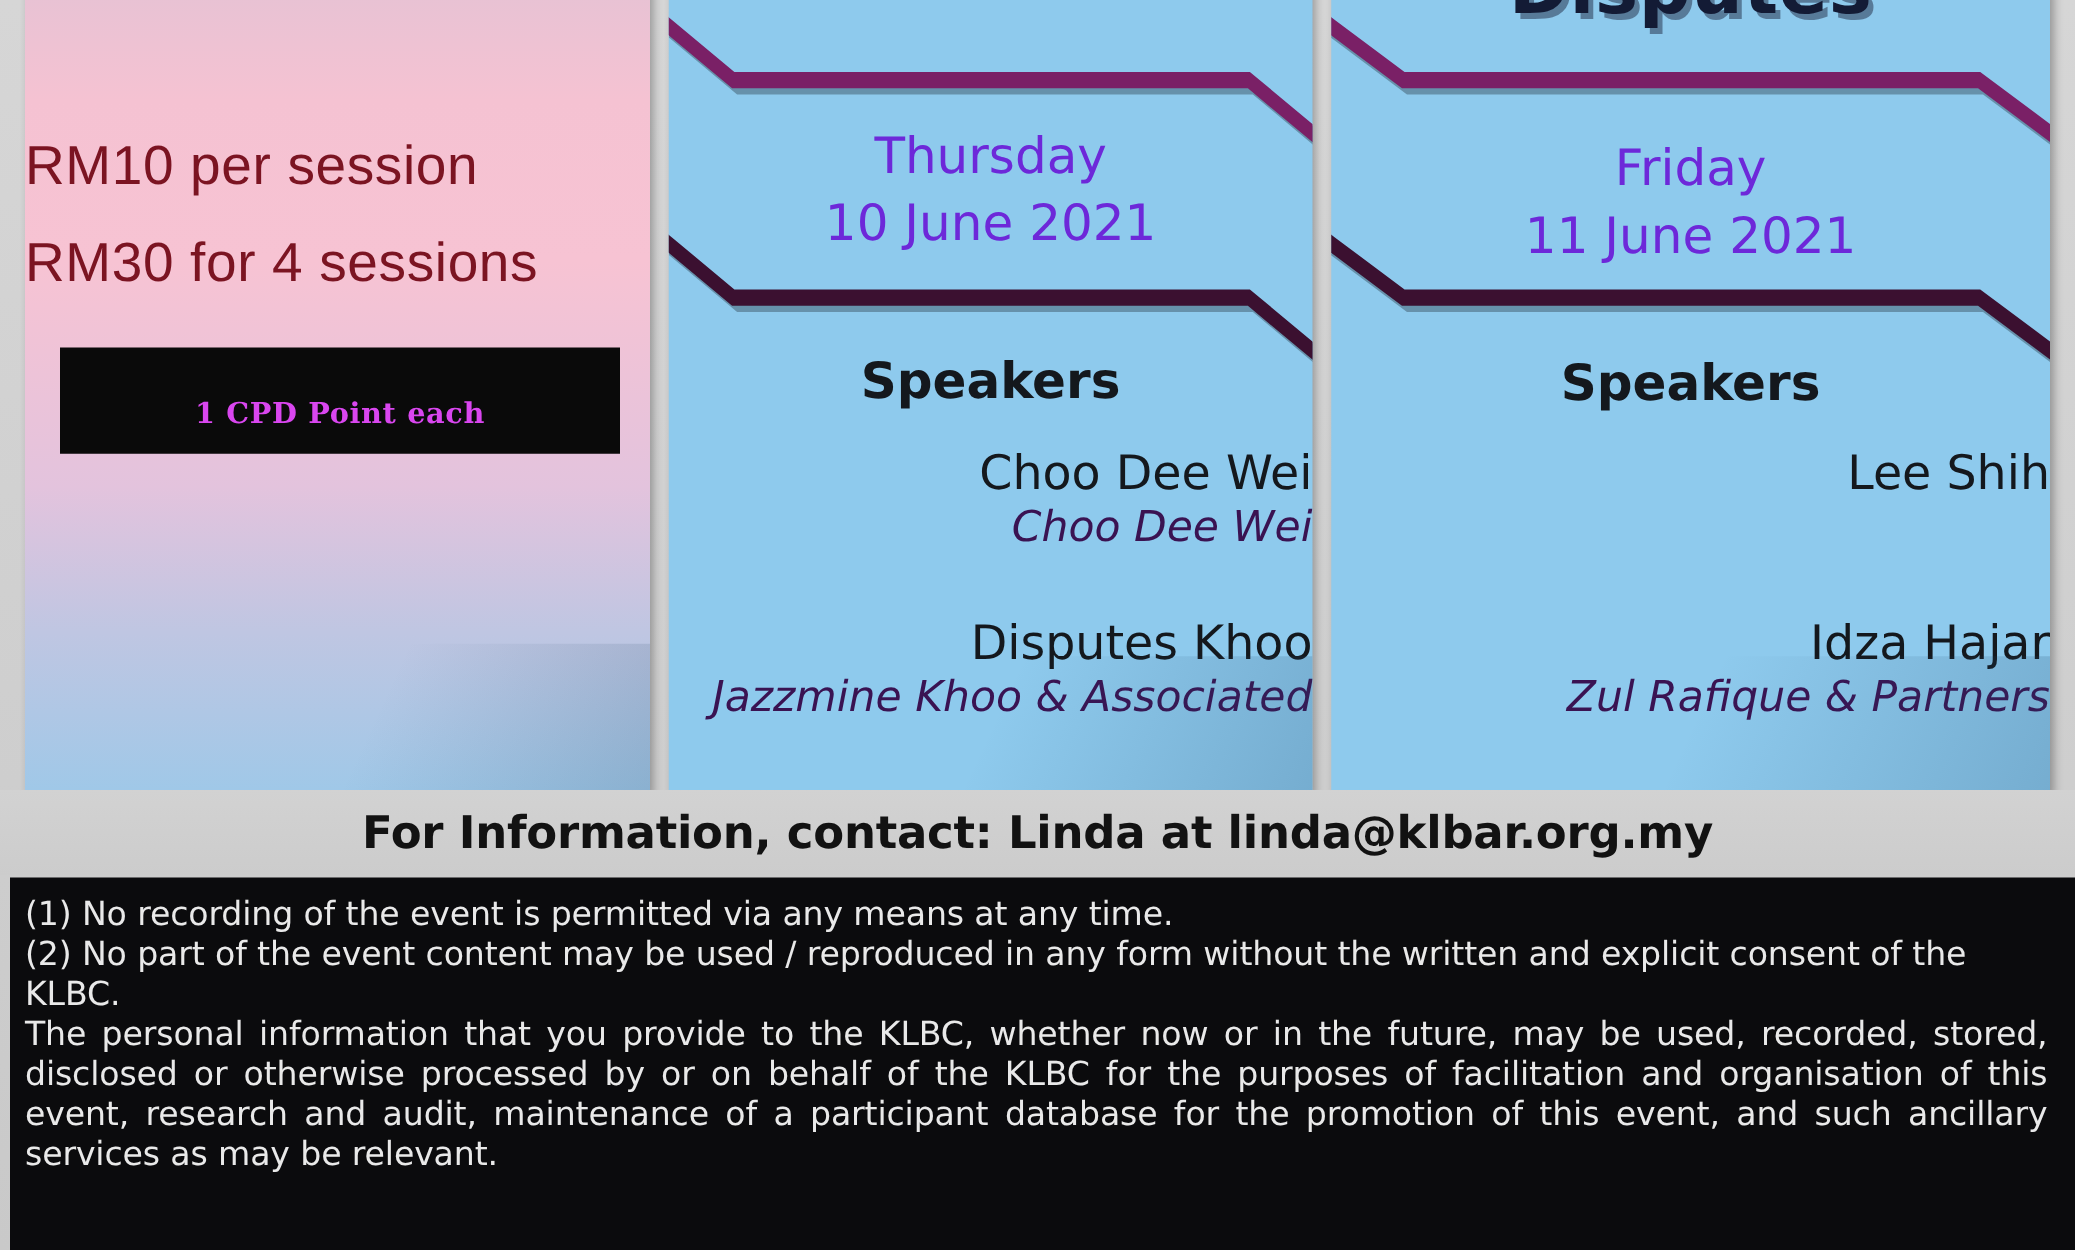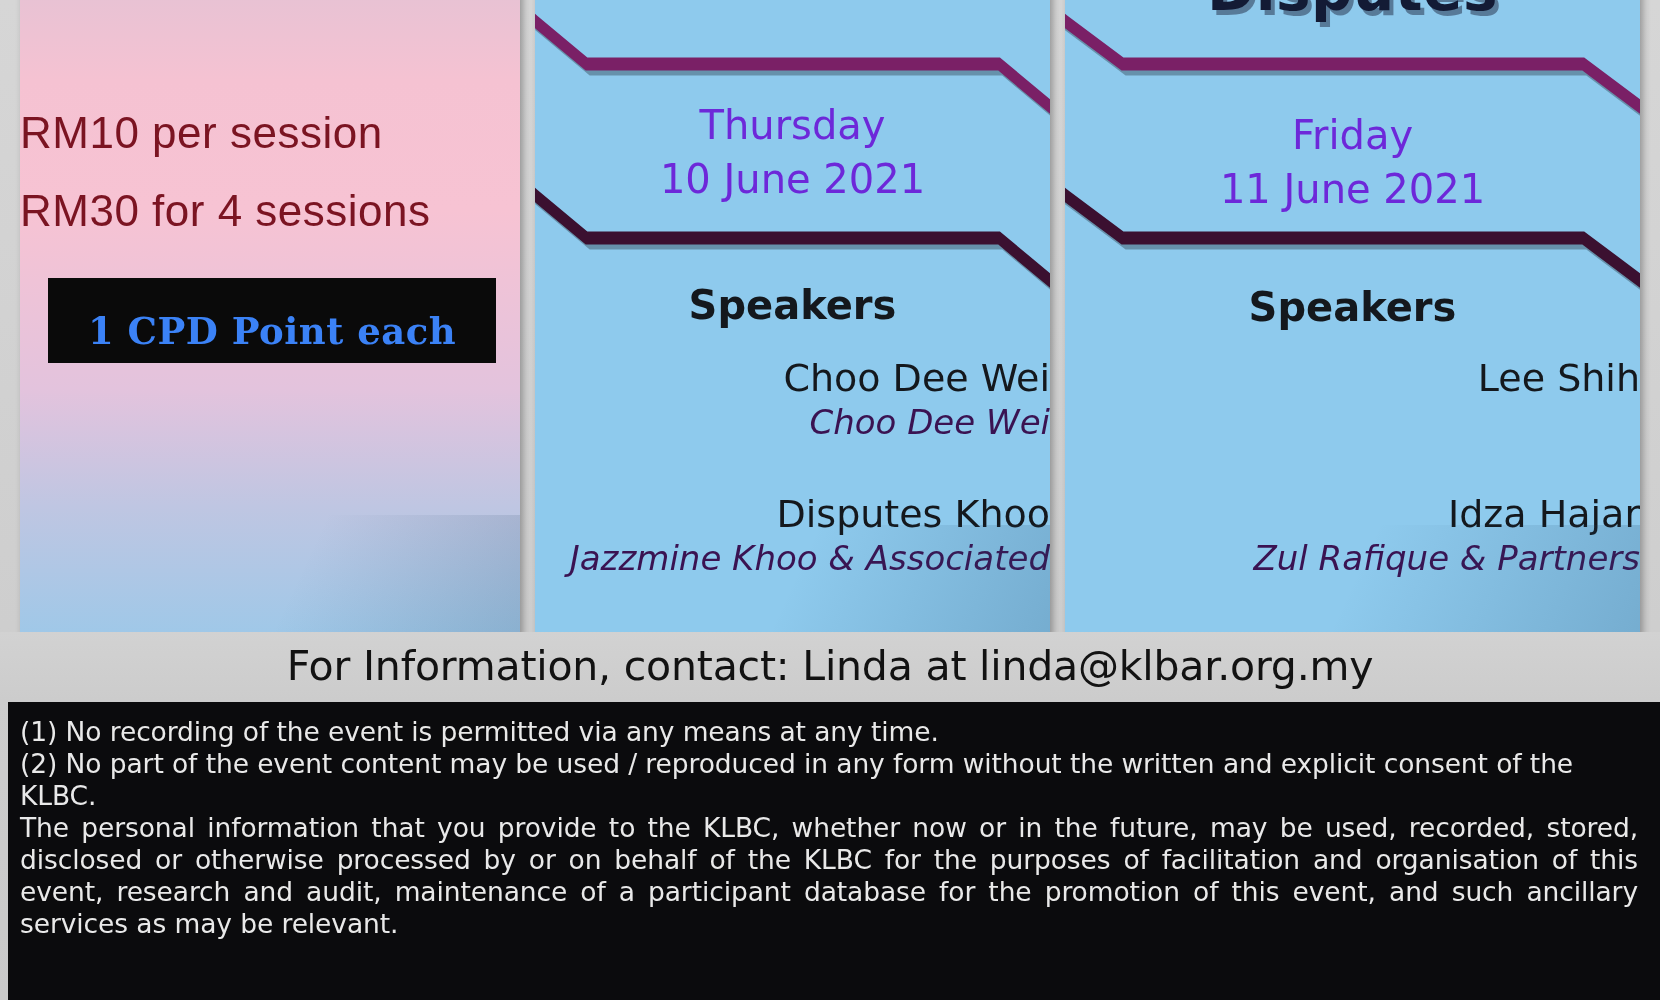--- a/index.html
+++ b/index.html
@@ -57,23 +57,23 @@
   }
   #price-line-1{top:118px;}
   #price-line-2{top:196px;}
 
   #cpd-badge{
     position:absolute;left:28px;top:288px;width:448px;height:85px;
     background:#0a0a0a;
     display:flex;align-items:center;justify-content:center;
   }
   #cpd-badge span{
-    color:#3b82f6;
+    color:#d946ef;
     font-family:"DejaVu Serif", serif;
-    font-weight:700;font-size:37px;letter-spacing:.5px;margin-top:20px;
+    font-weight:700;font-size:23px;letter-spacing:.5px;margin-top:20px;
   }
 
   
   #headline-disputes{
     position:absolute;left:0;right:0;top:-34px;text-align:center;
     font-family:"DejaVu Sans", sans-serif;
     font-weight:700;font-size:58px;letter-spacing:.5px;
     color:#131b35;
     text-shadow:4px 5px 0 rgba(20,25,48,.45);
     white-space:nowrap;
@@ -110,21 +110,21 @@
     white-space:nowrap;
   }
 
   
   #contact-strip{
     position:absolute;left:0;top:632px;width:1660px;height:68px;
     display:flex;align-items:center;justify-content:center;
     background:linear-gradient(180deg,#d2d2d2 0%,#cccccc 100%);
   }
   #contact-text{
-    color:#121212;font-size:41px;font-weight:400;
+    color:#121212;font-size:36px;font-weight:700;
     font-family:"DejaVu Sans", sans-serif;letter-spacing:-.2px;
     white-space:nowrap;
   }
 
   
   #disclaimer{
     position:absolute;left:8px;top:702px;width:1652px;height:298px;
     background:#0b0b0d;
     padding:14px 22px 0 12px;
     box-sizing:border-box;

